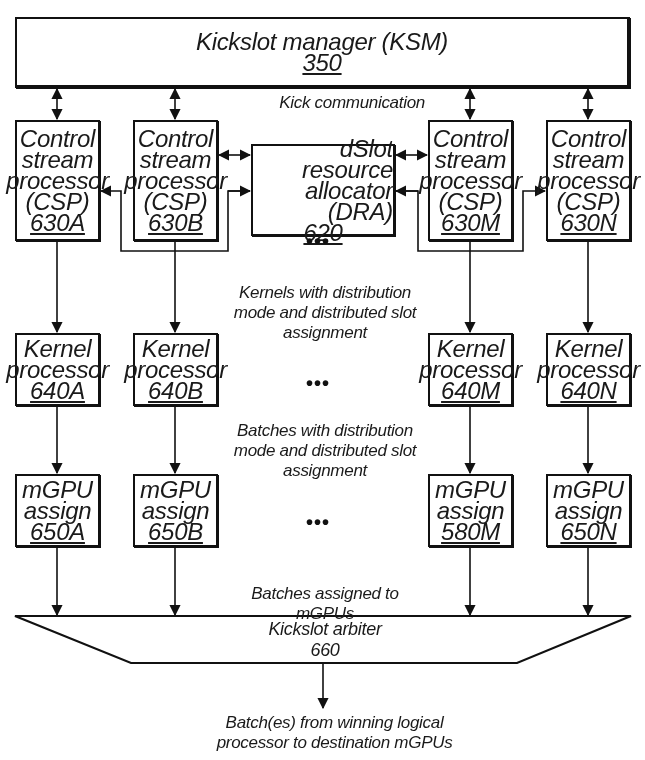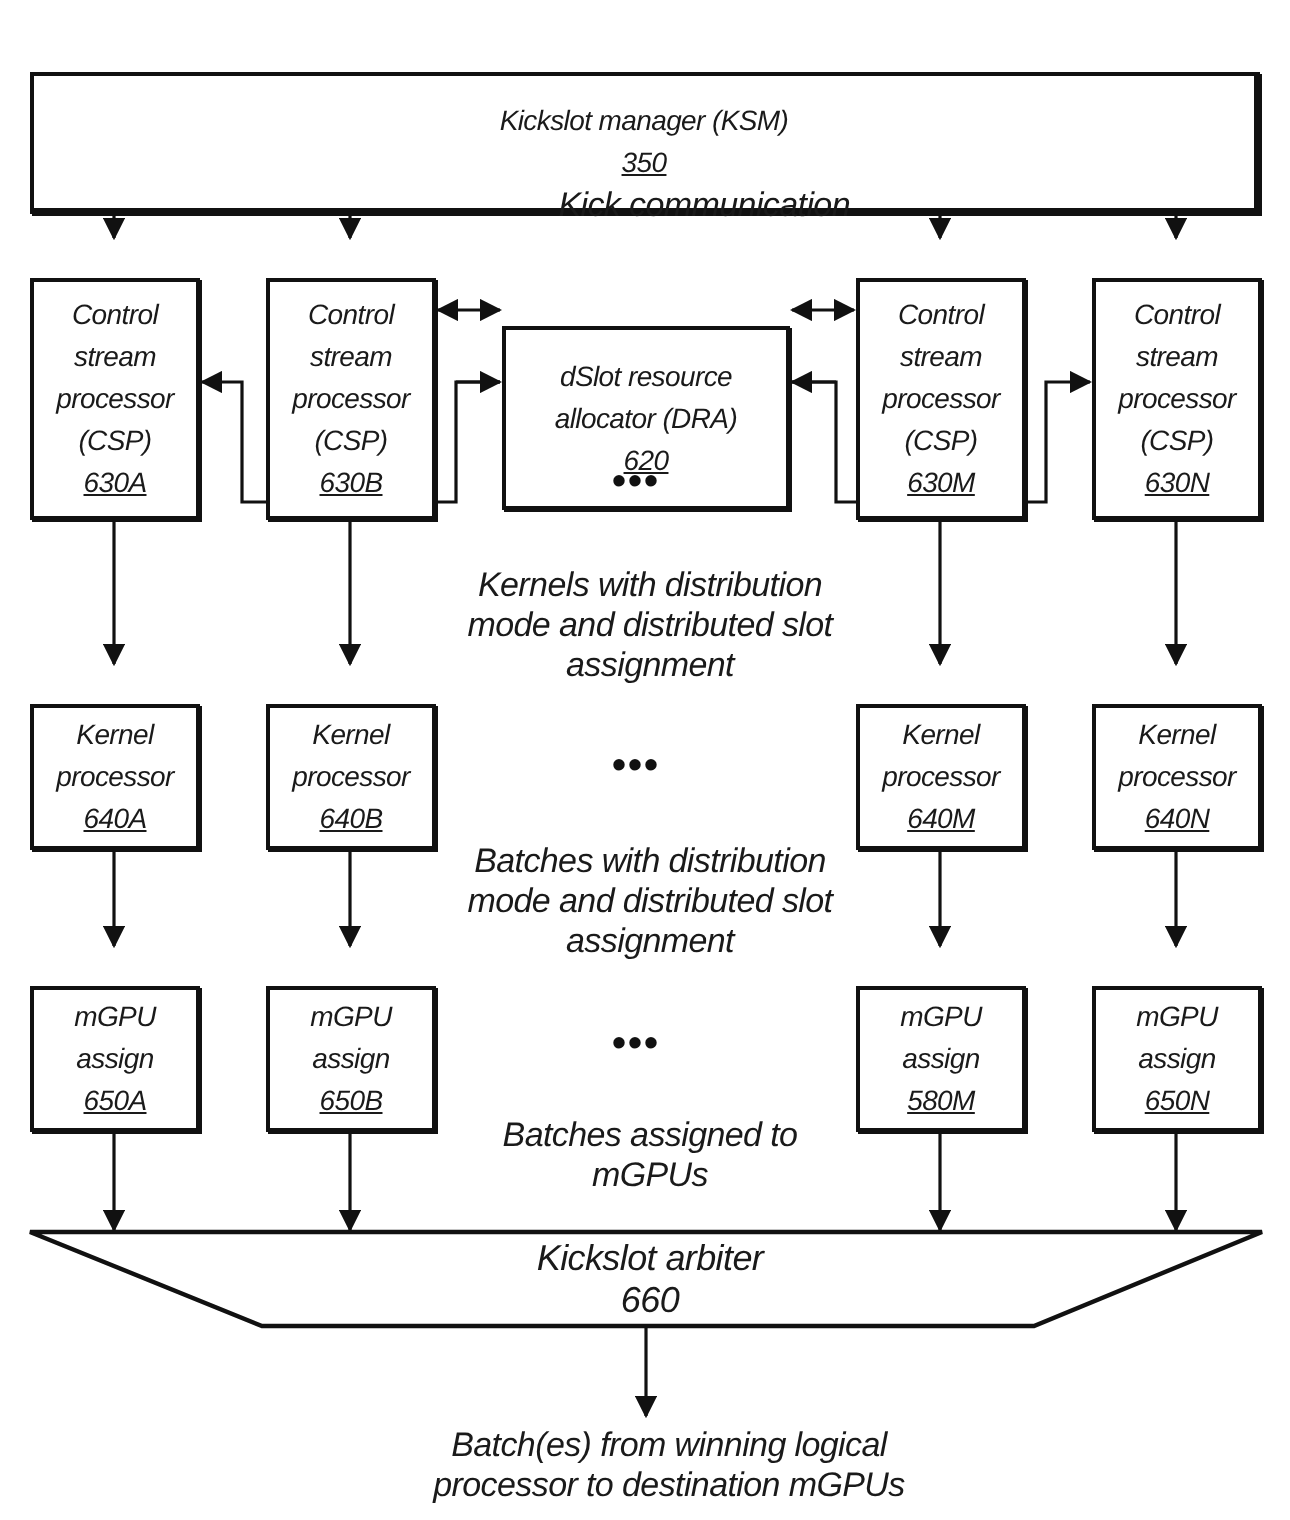--- a/index.html
+++ b/index.html
@@ -2,22 +2,22 @@
 <html><head>
 <meta charset="utf-8">
 <style>
   html, body { margin: 0; padding: 0; background: #ffffff; }
   body { width: 645px; height: 760px; position: relative; overflow: hidden;
          font-family: "Liberation Sans", sans-serif; color: #1a1a1a; }
   #diagram { position: absolute; left: 0; top: 0; width: 645px; height: 760px; }
   .box { position: absolute; box-sizing: border-box; border: 2px solid #111;
          box-shadow: 1px 1px 0 #111; background: #fff;
          display: flex; flex-direction: column; align-items: center; justify-content: center;
-         text-align: center; font-style: italic; font-size: 14px; line-height: 21px;
-         letter-spacing: -0.3px; margin-top: 19px; }
+         text-align: center; font-style: italic; font-size: 24px; line-height: 21px;
+         letter-spacing: -0.3px; }
   .box .ref { text-decoration: underline; }
   .label { position: absolute; text-align: center; font-style: italic; font-size: 17px;
            line-height: 20px; letter-spacing: -0.3px; color: #1a1a1a; }
   .dots { position: absolute; font-size: 20px; font-weight: bold; letter-spacing: 1px;
           line-height: 10px; color: #111; }
   .arb-text { position: absolute; left: 130px; width: 390px; text-align: center;
               font-style: italic; font-size: 18px; line-height: 21px; letter-spacing: -0.3px; }
 </style>
 </head>
 <body>
@@ -97,21 +97,21 @@
     <span class="ref">630M</span>
   </div>
   <div class="box" style="left:546px; top:120px; width:85px; height:121px;">
     <span>Control</span>
     <span>stream</span>
     <span>processor</span>
     <span>(CSP)</span>
     <span class="ref">630N</span>
   </div>
 
-  <div class="box" style="left:251px; top:144px; width:144px; height:92px;">
+  <div class="box" style="left:251px; top:144px; width:144px; height:92px;text-align:right;">
     <span>dSlot resource</span>
     <span>allocator (DRA)</span>
     <span class="ref">620</span>
   </div>
   <div class="dots" style="left:306px; top:236px;">•••</div>
 
   <div class="label" style="left:225px; top:283px; width:200px;">
     <div>Kernels with distribution</div>
     <div>mode and distributed slot</div>
     <div>assignment</div>
@@ -160,21 +160,21 @@
     <span>assign</span>
     <span class="ref">580M</span>
   </div>
   <div class="box" style="left:546px; top:474px; width:85px; height:73px;">
     <span>mGPU</span>
     <span>assign</span>
     <span class="ref">650N</span>
   </div>
   <div class="dots" style="left:306px; top:517px;">•••</div>
 
-  <div class="label" style="left:225px; top:558px; width:200px;">
+  <div class="label" style="left:225px; top:584px; width:200px;">
     <div>Batches assigned to</div>
     <div>mGPUs</div>
   </div>
 
   <div class="arb-text" style="top:619px;">
     <div>Kickslot arbiter</div>
     <div class="ref" style="">660</div>
   </div>
 
   <div class="label" style="left:192px; top:713px; width:285px;font-style:italic;">

